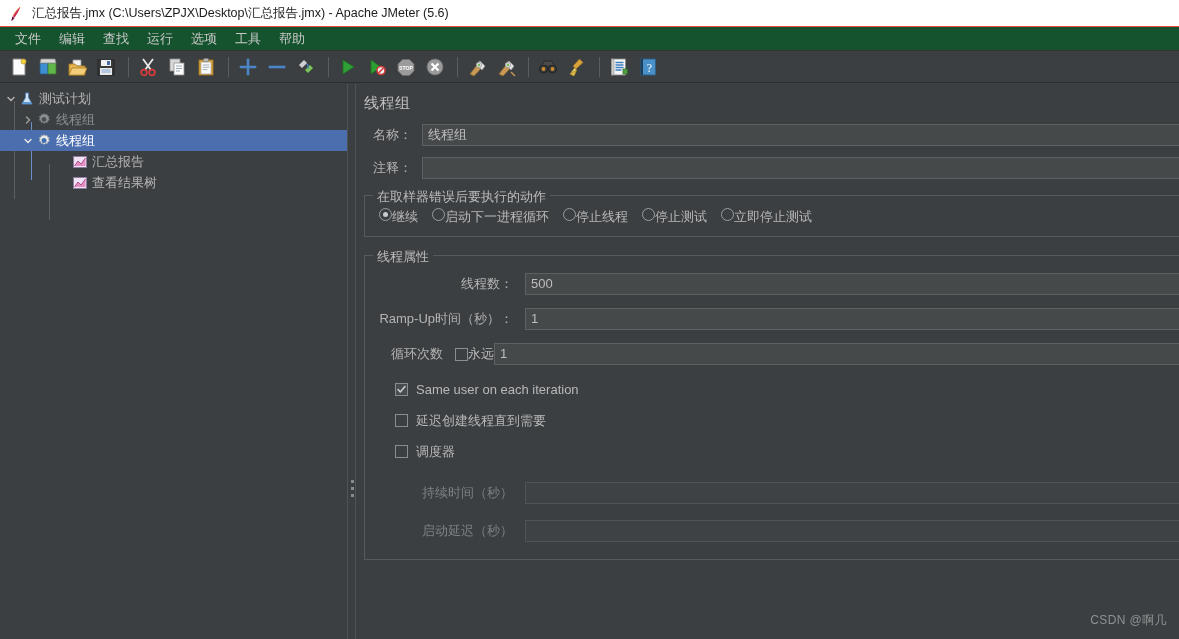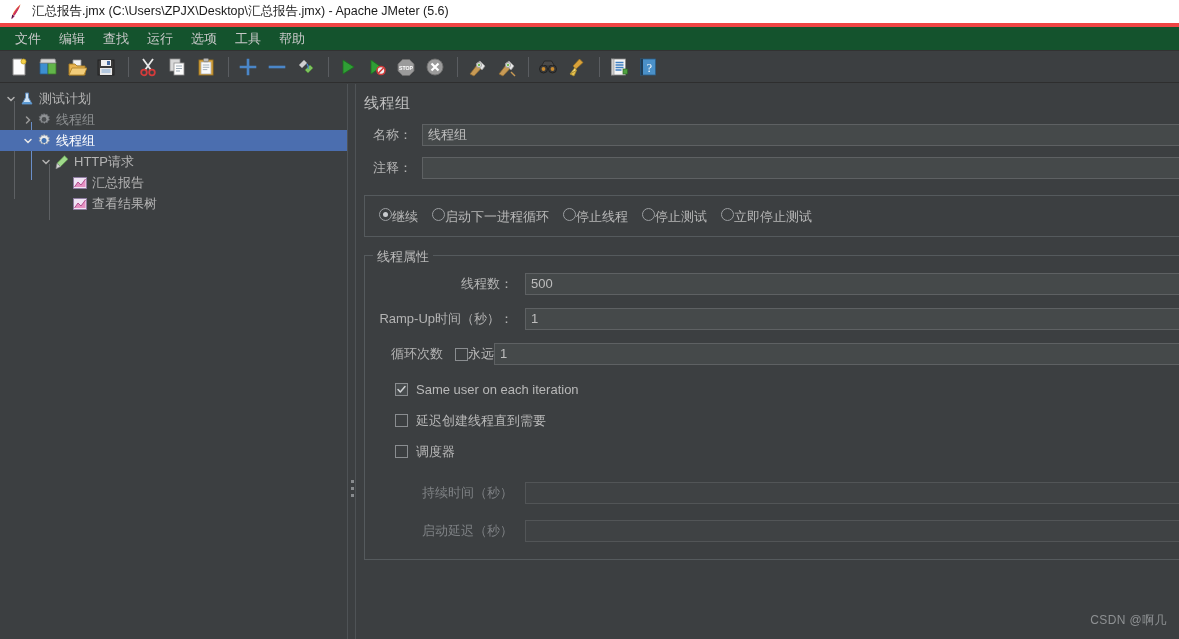--- a/index.html
+++ b/index.html
@@ -12,21 +12,21 @@
     color: #bbbbbb;
     overflow: hidden;
     position: relative;
   }
 
   
   .titlebar{
     height:27px; background:#ffffff; color:#000000;
     display:flex; align-items:center; gap:8px;
     padding:0 8px; font-size:12.5px;
-    border-bottom:4px solid #ef4444;
+    border-bottom:1px solid #ef4444;
   }
   .jm-feather{ width:16px; height:17px; position:relative; flex:0 0 auto; }
   .jm-feather svg{ display:block; }
   .titlebar-text{ white-space:nowrap; color:#1a1a1a; font-size:12.5px; }
 
   
   .menubar{
     height:24px; background:#14532d;
     display:flex; align-items:center; padding-left:6px;
     border-bottom:1px solid #323232;
@@ -417,34 +417,20 @@
       </span>
       <span class="tree-icon">
         <svg width="16" height="16" viewBox="0 0 16 16">
           <path d="M8 1.5 l1.3 1.3 1.8 -.5 .5 1.8 1.8 .6 -.9 1.6 1 1.6 -1.7 .8 -.4 1.8 -1.8 -.2 -1.3 1.3 -1.3 -1.3 -1.8 .2 -.4 -1.8 -1.7 -.8 1 -1.6 -.9 -1.6 1.8 -.6 .5 -1.8 1.8 .5 Z" fill="#e9e9ea" stroke="#9aa0a6" stroke-width="0.7"></path>
           <circle cx="8" cy="7.4" r="2.5" fill="#3f6fb0"></circle>
         </svg>
       </span>
       <span class="tree-label">线程组</span>
     </div>
 
-    <div class="tree-row" style="padding-left:39px;">
-      <span class="twisty">
-        <svg width="10" height="10" viewBox="0 0 10 10">
-            <path d="M2 3.5 L5 6.5 L8 3.5" stroke="#b0b0b0" stroke-width="1.5" fill="none" stroke-linecap="round"></path>
-          </svg>
-      </span>
-      <span class="tree-icon">
-        <svg width="16" height="16" viewBox="0 0 16 16">
-          <path d="M10.5 1.8 L14 5.2 L6.5 12.6 L3 9.2 Z" fill="#9fd98b" stroke="#5f9a4c" stroke-width="0.8"></path>
-          <path d="M3 9.2 L6.5 12.6 L2 14.8 Z" fill="#d7d7d7" stroke="#8e8e8e" stroke-width="0.7"></path>
-        </svg>
-      </span>
-      <span class="tree-label">HTTP请求</span>
-    </div>
 
     <div class="tree-row" style="padding-left:71px;">
       <span class="tree-icon">
         <svg width="16" height="16" viewBox="0 0 16 16">
           <rect x="1.5" y="2.5" width="13" height="11" fill="#f0e3f5" stroke="#8d7aa0" stroke-width="0.9"></rect>
           <path d="M2.5 12 L6 7 L9 10 L13.5 4 L13.5 12 Z" fill="#e48fc2"></path>
           <path d="M2.5 12 L6 7 L9 10 L13.5 4" stroke="#b04d8c" stroke-width="1" fill="none"></path>
         </svg>
       </span>
       <span class="tree-label">汇总报告</span>
@@ -479,20 +465,21 @@
       <span class="field-label">名称：</span>
       <div class="text-input" style="margin-right:-60px;">线程组</div>
     </div>
 
     <div class="field-row">
       <span class="field-label">注释：</span>
       <div class="text-input" style="margin-right:-60px;"></div>
     </div>
 
     <div class="groupbox" style="margin-top:16px; padding:12px 0 10px 0;">
+      <span class="gb-title">在取样器错误后要执行的动作</span>
       <div class="radio-row">
 
         <label class="radio-opt">
           <span class="radio-mark on"></span>
           <span class="radio-text">继续</span>
         </label>
 
         <label class="radio-opt">
           <span class="radio-mark"></span>
           <span class="radio-text">启动下一进程循环</span>

